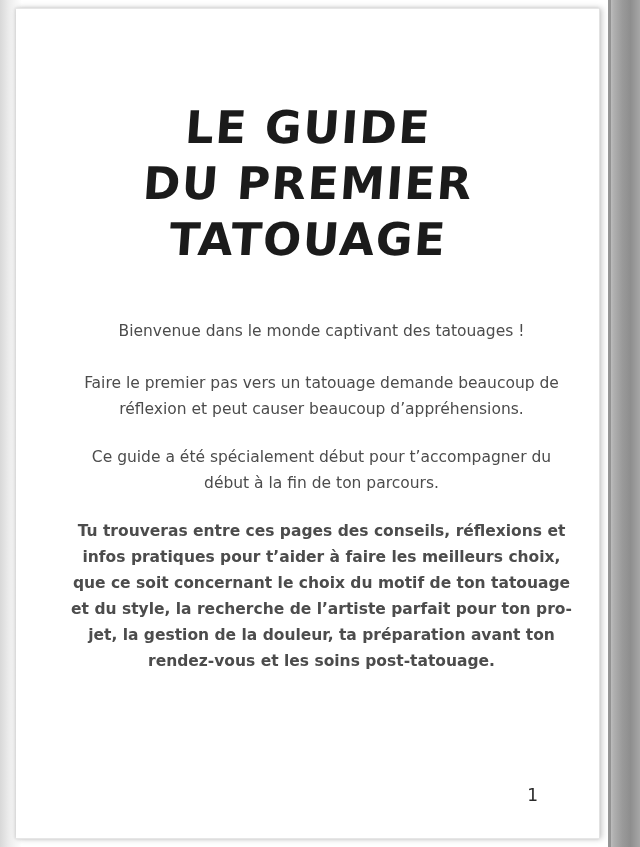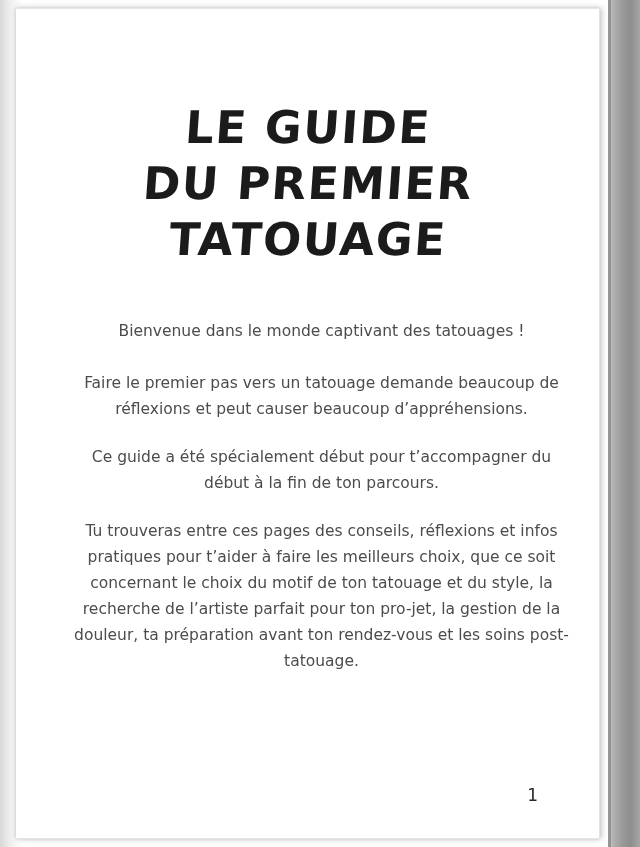--- a/index.html
+++ b/index.html
@@ -123,21 +123,21 @@
     padding: 0 26px 0 53px;
     color: #4c4c4c;
     font-size: 15.5px;
     line-height: 26px;
     text-align: center;
   }
   .para {
     margin: 0 0 22px 0;
   }
   .para.p1 { margin-bottom: 26px; }
-  .para.p4 { margin-bottom: 16px; }
+  .para.p4 { margin-bottom: 16px; font-weight: bold; }
 
   .page-number {
     position: absolute;
     right: 62px;
     bottom: 34px;
     font-size: 17px;
     color: #2a2a2a;
     font-family: "DejaVu Sans", sans-serif;
   }
 </style>
@@ -154,21 +154,21 @@
     <div class="content">
 
       <div class="title-block">
         <div class="title-line l1">LE GUIDE</div>
         <div class="title-line l2">DU PREMIER</div>
         <div class="title-line l3">TATOUAGE</div>
       </div>
 
       <div class="body-block">
         <p class="para p1">Bienvenue dans le monde captivant des tatouages !</p>
-        <p class="para p2">Faire le premier pas vers un tatouage demande beaucoup de réflexions et peut causer beaucoup d’appréhensions.</p>
+        <p class="para p2">Faire le premier pas vers un tatouage demande beaucoup de réflexion et peut causer beaucoup d’appréhensions.</p>
         <p class="para p3">Ce guide a été spécialement début pour t’accompagner du début à la fin de ton parcours.</p>
         <p class="para p4">Tu trouveras entre ces pages des conseils, réflexions et infos pratiques pour t’aider à faire les meilleurs choix, que ce soit concernant le choix du motif de ton tatouage et du style, la recherche de l’artiste parfait pour ton pro-jet, la gestion de la douleur, ta préparation avant ton rendez-vous et les soins post-tatouage.</p>
       </div>
 
       <div class="page-number">1</div>
 
     </div>
   </div>
 
   <div class="binding-edge"></div>

